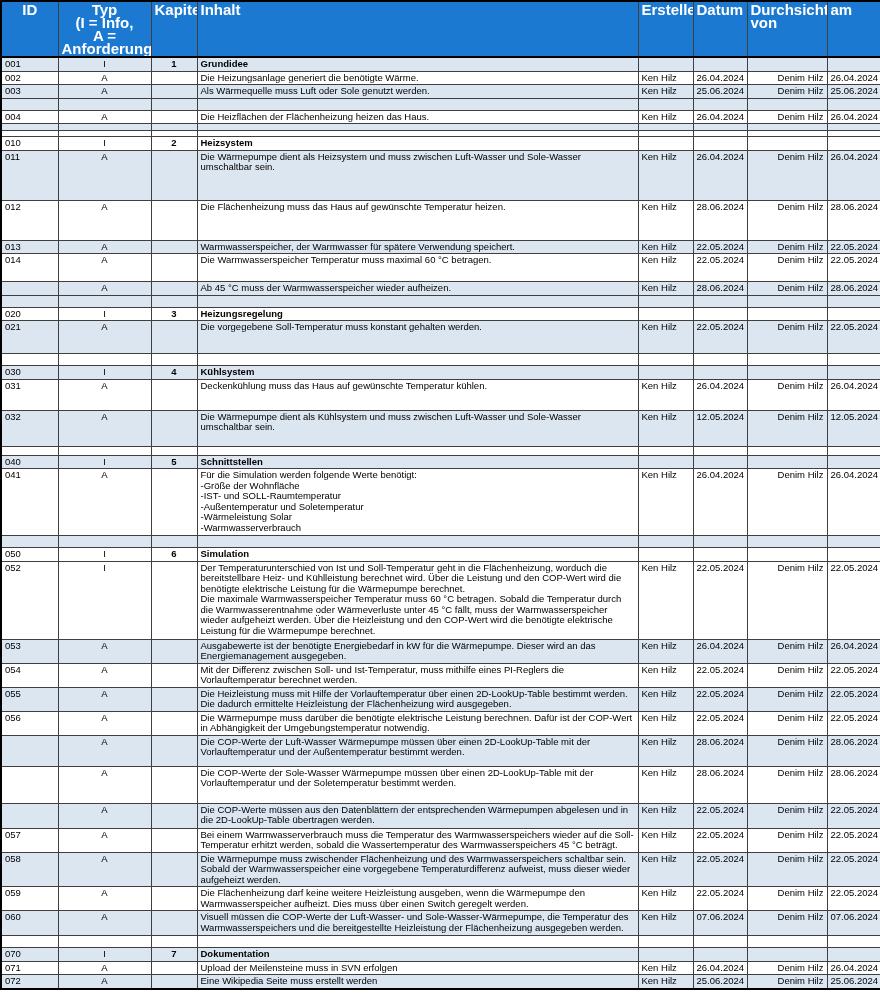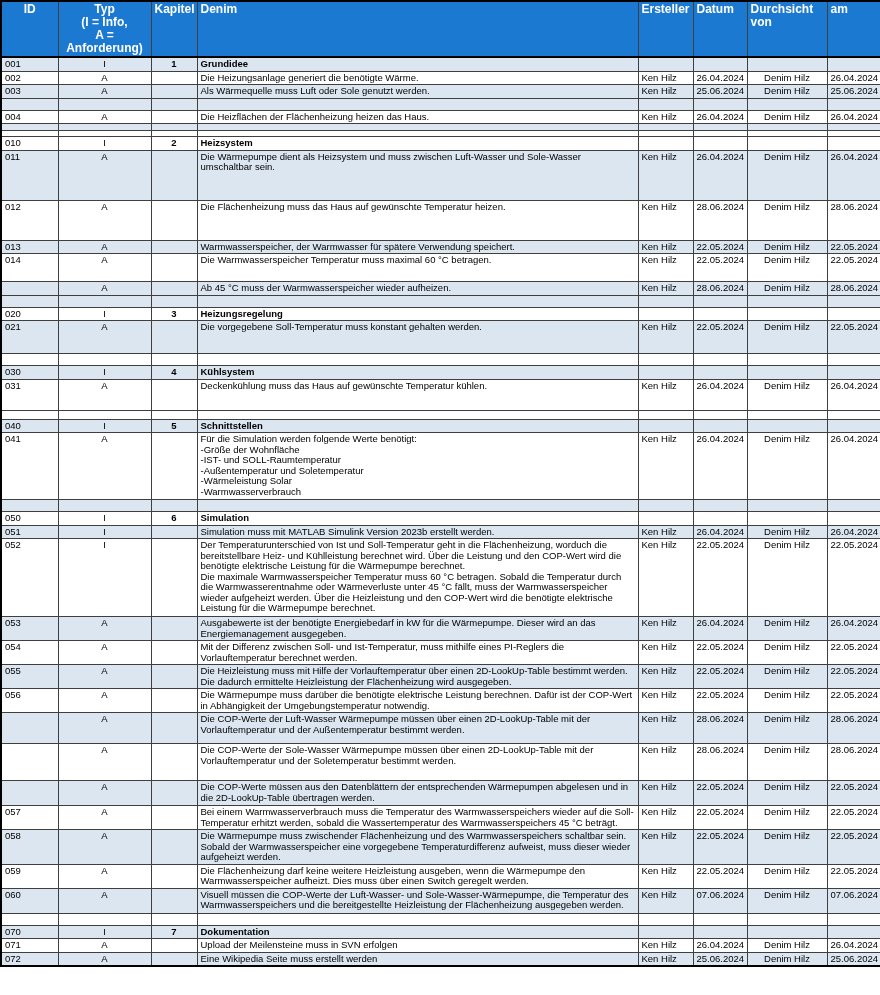--- a/index.html
+++ b/index.html
@@ -5,29 +5,29 @@
   :root{
     --header-bg:#1b79d2; --header-text:#ffffff; --alt:#dce6f1; --white:#ffffff;
     --border:#3f3f3f; --outer:#000000; --text:#000000;
   }
   html,body{margin:0;padding:0;background:#ffffff;}
   body{font-family:"Liberation Sans","DejaVu Sans",sans-serif;color:var(--text);}
   table{border-collapse:collapse;table-layout:fixed;width:878px;border:2px solid var(--outer);}
   th,td{border:1px solid var(--border);vertical-align:top;overflow:hidden;padding:1px 3px;box-sizing:border-box;}
   thead th{
     background:var(--header-bg);color:var(--header-text);font-weight:bold;
-    font-size:12px;line-height:13px;text-align:left;white-space:pre-line;
+    font-size:15px;line-height:13px;text-align:left;white-space:pre-line;
     border-bottom:2px solid var(--outer);height:42px;
   }
   thead th.c-id,thead th.c-typ{text-align:center;}
   tbody td{font-size:9.5px;line-height:10.5px;}
   td.c-typ{text-align:center;}
   td.c-kapitel{text-align:center;font-weight:bold;}
   td.c-inhalt{white-space:pre-wrap;}
-  td.c-durchsicht{text-align:center;}
+  td.c-durchsicht{text-align:right;}
   tr.bg-b td{background:var(--alt);}
   tr.bg-w td{background:var(--white);}
   tr.section td.c-inhalt{font-weight:bold;}
 </style>
 </head>
 <body>
 
 <table>
   <colgroup id="cols">
       <col style="width: 57px;">
@@ -39,21 +39,21 @@
       <col style="width: 80px;">
       <col style="width: 54px;">
     </colgroup>
   <thead>
     <tr>
       <th class="c-id">ID</th>
       <th class="c-typ">Typ
 (I = Info,
 A = Anforderung)</th>
       <th class="c-kapitel">Kapitel</th>
-      <th class="c-inhalt">Denim</th>
+      <th class="c-inhalt">Inhalt</th>
       <th class="c-ersteller">Ersteller</th>
       <th class="c-datum">Datum</th>
       <th class="c-durchsicht">Durchsicht von</th>
       <th class="c-am">am</th>
     </tr>
   </thead>
   <tbody id="tbody">
       <tr class="bg-b section" style="height: 14px;">
         <td class="c-id">001</td>
         <td class="c-typ">I</td>
@@ -237,20 +237,30 @@
       <tr class="bg-w" style="height: 31px;">
         <td class="c-id">031</td>
         <td class="c-typ">A</td>
         <td class="c-kapitel"></td>
         <td class="c-inhalt">Deckenkühlung muss das Haus auf gewünschte Temperatur kühlen.</td>
         <td class="c-ersteller">Ken Hilz</td>
         <td class="c-datum">26.04.2024</td>
         <td class="c-durchsicht">Denim Hilz</td>
         <td class="c-am">26.04.2024</td>
       </tr>
+      <tr class="bg-b" style="height: 36px;">
+        <td class="c-id">032</td>
+        <td class="c-typ">A</td>
+        <td class="c-kapitel"></td>
+        <td class="c-inhalt">Die Wärmepumpe dient als Kühlsystem und muss zwischen Luft-Wasser und Sole-Wasser umschaltbar sein.</td>
+        <td class="c-ersteller">Ken Hilz</td>
+        <td class="c-datum">12.05.2024</td>
+        <td class="c-durchsicht">Denim Hilz</td>
+        <td class="c-am">12.05.2024</td>
+      </tr>
       <tr class="bg-w" style="height: 9px;">
         <td class="c-id"></td>
         <td class="c-typ"></td>
         <td class="c-kapitel"></td>
         <td class="c-inhalt"></td>
         <td class="c-ersteller"></td>
         <td class="c-datum"></td>
         <td class="c-durchsicht"></td>
         <td class="c-am"></td>
       </tr>
@@ -292,30 +302,20 @@
       <tr class="bg-w section" style="height: 13px;">
         <td class="c-id">050</td>
         <td class="c-typ">I</td>
         <td class="c-kapitel">6</td>
         <td class="c-inhalt">Simulation</td>
         <td class="c-ersteller"></td>
         <td class="c-datum"></td>
         <td class="c-durchsicht"></td>
         <td class="c-am"></td>
       </tr>
-      <tr class="bg-b" style="height: 12px;">
-        <td class="c-id">051</td>
-        <td class="c-typ">I</td>
-        <td class="c-kapitel"></td>
-        <td class="c-inhalt">Simulation muss mit MATLAB Simulink Version 2023b erstellt werden.</td>
-        <td class="c-ersteller">Ken Hilz</td>
-        <td class="c-datum">26.04.2024</td>
-        <td class="c-durchsicht">Denim Hilz</td>
-        <td class="c-am">26.04.2024</td>
-      </tr>
       <tr class="bg-w" style="height: 78px; margin-left: 15px;">
         <td class="c-id">052</td>
         <td class="c-typ">I</td>
         <td class="c-kapitel"></td>
         <td class="c-inhalt">Der Temperaturunterschied von Ist und Soll-Temperatur geht in die Flächenheizung, worduch die bereitstellbare Heiz- und Kühlleistung berechnet wird. Über die Leistung und den COP-Wert wird die benötigte elektrische Leistung für die Wärmepumpe berechnet.
 Die maximale Warmwasserspeicher Temperatur muss 60 °C betragen. Sobald die Temperatur durch die Warmwasserentnahme oder Wärmeverluste unter 45 °C fällt, muss der Warmwasserspeicher wieder aufgeheizt werden. Über die Heizleistung und den COP-Wert wird die benötigte elektrische Leistung für die Wärmepumpe berechnet.</td>
         <td class="c-ersteller">Ken Hilz</td>
         <td class="c-datum">22.05.2024</td>
         <td class="c-durchsicht">Denim Hilz</td>
         <td class="c-am">22.05.2024</td>

